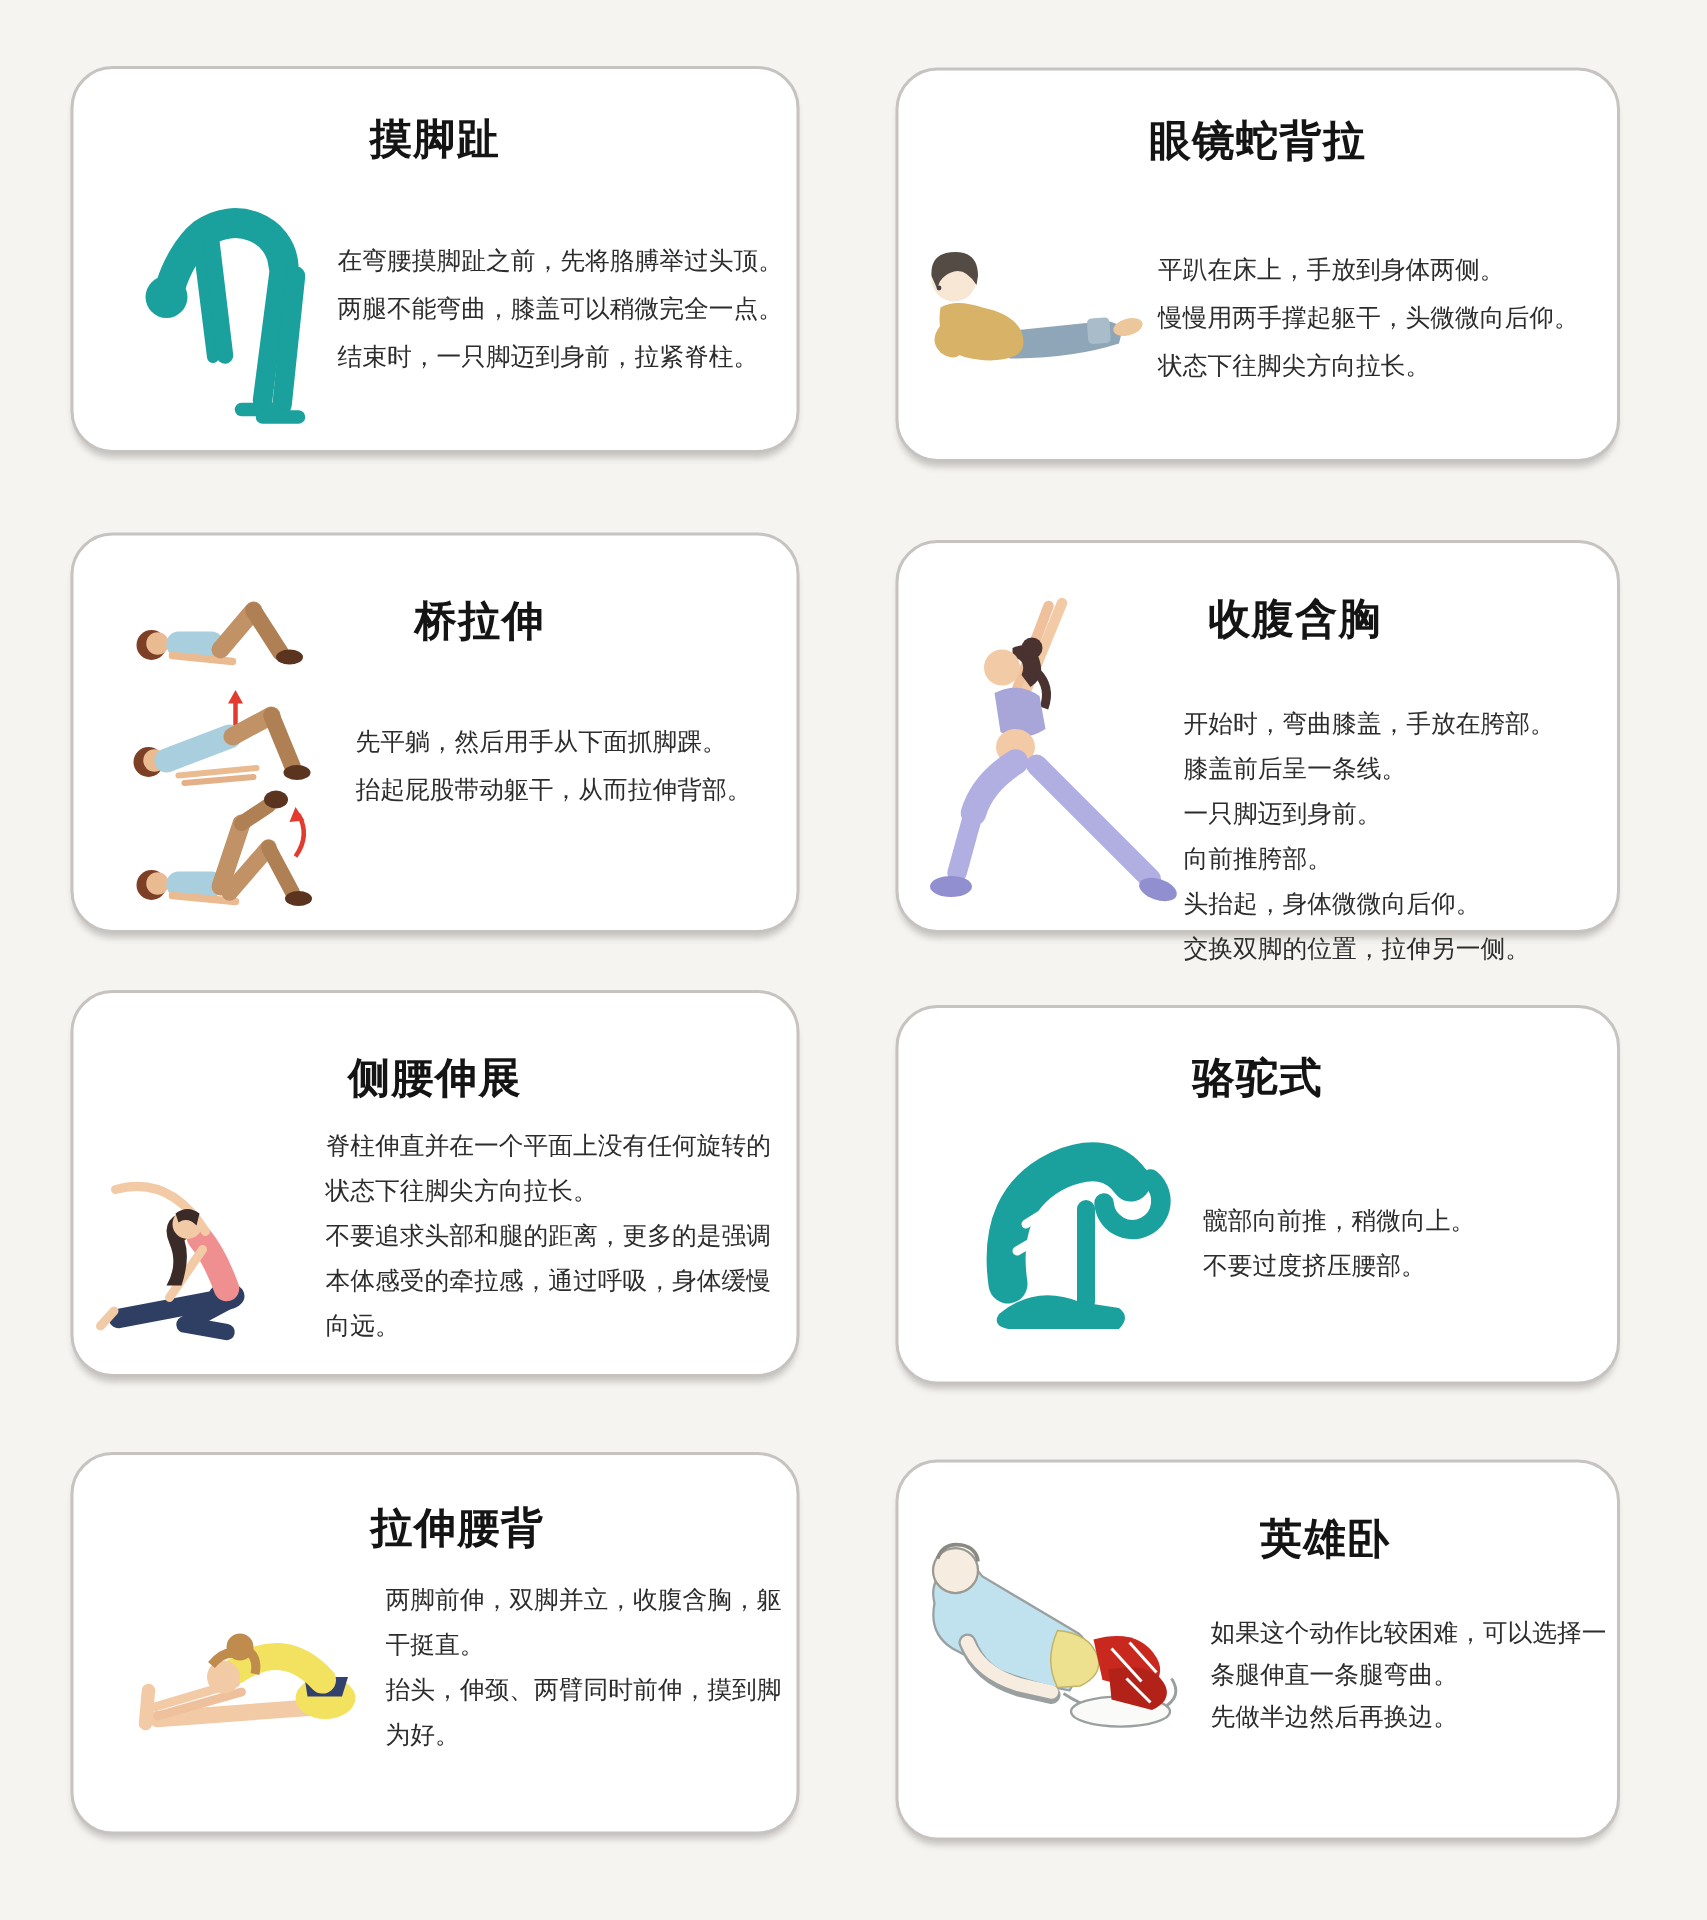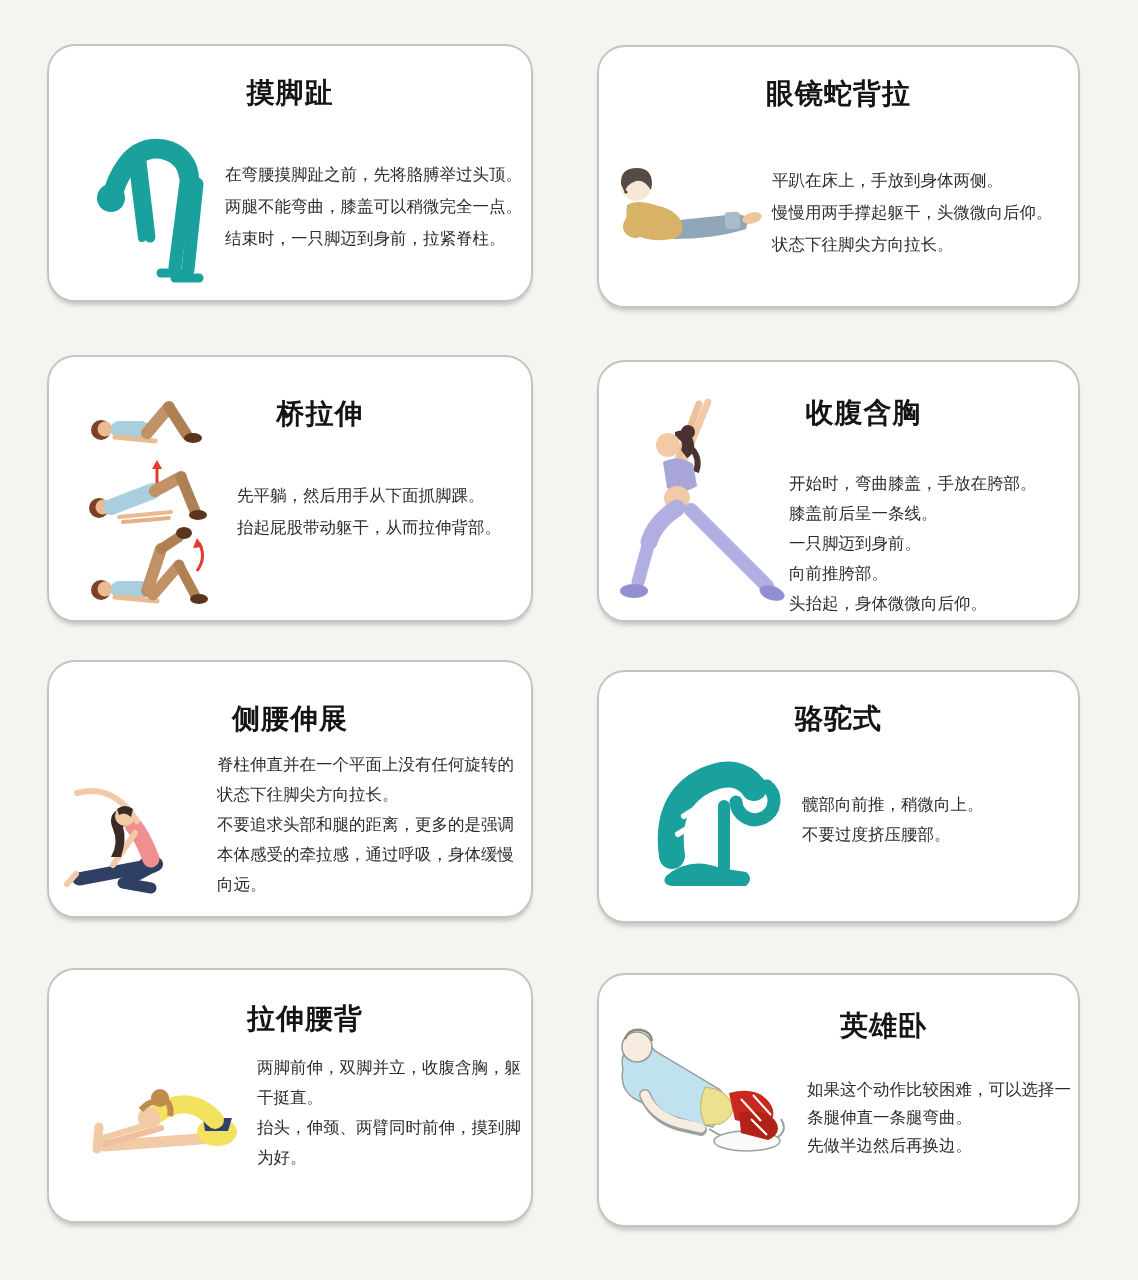--- a/index.html
+++ b/index.html
@@ -55,21 +55,21 @@
   .c7{left:47px;top:968px;width:486px;height:255px;}
   .c8{left:597px;top:973px;width:483px;height:254px;}
 
   .c1 .card-title{top:28px;}  .c1 .card-text{left:176px;top:112px;}  .c1 .illus{left:40px;top:86px;}
   .c2 .card-title{top:28px;}  .c2 .card-text{left:173px;top:117px;}  .c2 .illus{left:16px;top:112px;}
   .c3 .card-title{top:38px;padding-left:60px;}  .c3 .card-text{left:188px;top:122px;}  .c3 .illus{left:36px;top:28px;}
   .c4 .card-title{top:32px;padding-left:50px;}  .c4 .card-text{left:190px;top:78px;margin-top:28px;}   .c4 .illus{left:12px;top:28px;}
   .c4 .card-text div{height:30px;line-height:30px;}
   .c5 .card-title{top:38px;}  .c5 .card-text{left:168px;top:87px;}   .c5 .illus{left:12px;top:105px;}
   .c5 .card-text div{height:30px;line-height:30px;}
-  .c6 .card-title{top:28px;}  .c6 .card-text{left:203px;top:117px;}  .c6 .illus{left:55px;top:72px;}
+  .c6 .card-title{top:28px;}  .c6 .card-text{left:203px;top:127px;}  .c6 .illus{left:55px;top:72px;}
   .c6 .card-text div{height:30px;line-height:30px;}
   .c7 .card-title{top:30px;padding-left:30px;}  .c7 .card-text{left:208px;top:82px;}   .c7 .illus{left:16px;top:88px;}
   .c7 .card-text div{height:30px;line-height:30px;}
   .c8 .card-title{top:32px;margin-left:45px;}  .c8 .card-text{left:208px;top:100px;}  .c8 .illus{left:2px;top:42px;}
   .c8 .card-text div{height:28px;line-height:28px;}
 </style>
 </head>
 <body>
 
 <div class="page">
@@ -176,20 +176,21 @@
       <path d="M80 120 L156 196" stroke="#b1aee2" stroke-width="14" stroke-linecap="round" fill="none"></path>
       <ellipse cx="23" cy="201" rx="14" ry="7" fill="#928fd0"></ellipse>
       <ellipse cx="161" cy="203" rx="13" ry="7" fill="#928fd0" transform="rotate(18 161 203)"></ellipse>
     </svg>
     <div class="card-text">
       <div>开始时，弯曲膝盖，手放在胯部。</div>
       <div>膝盖前后呈一条线。</div>
       <div>一只脚迈到身前。</div>
       <div>向前推胯部。</div>
       <div>头抬起，身体微微向后仰。</div>
+      <div>交换双脚的位置，拉伸另一侧。</div>
     </div>
   </div>
 
   <div class="card c5">
     <div class="card-title">侧腰伸展</div>
     <svg class="illus" width="160" height="130" viewBox="0 0 160 130">
       <path d="M92 98 L18 112" stroke="#2e3f63" stroke-width="13" stroke-linecap="round" fill="none"></path>
       <path d="M15 107 L6 117" stroke="#f2cba6" stroke-width="6" stroke-linecap="round"></path>
       <path d="M92 100 L62 116 L90 121" stroke="#2e3f63" stroke-width="11" stroke-linecap="round" stroke-linejoin="round" fill="none"></path>
       <ellipse cx="90" cy="97" rx="12" ry="9" fill="#2e3f63"></ellipse>

